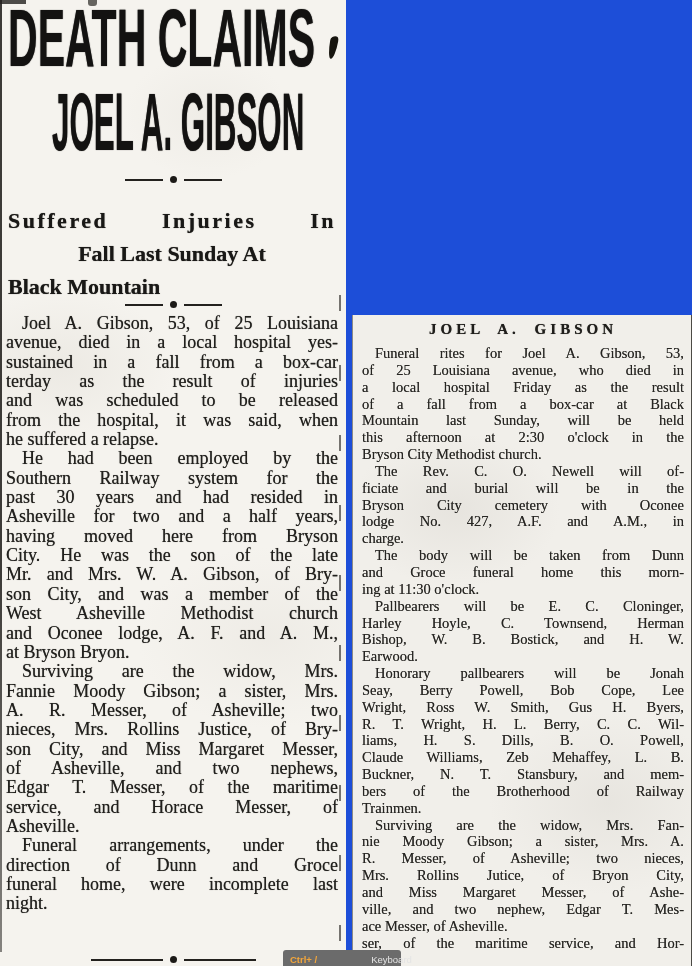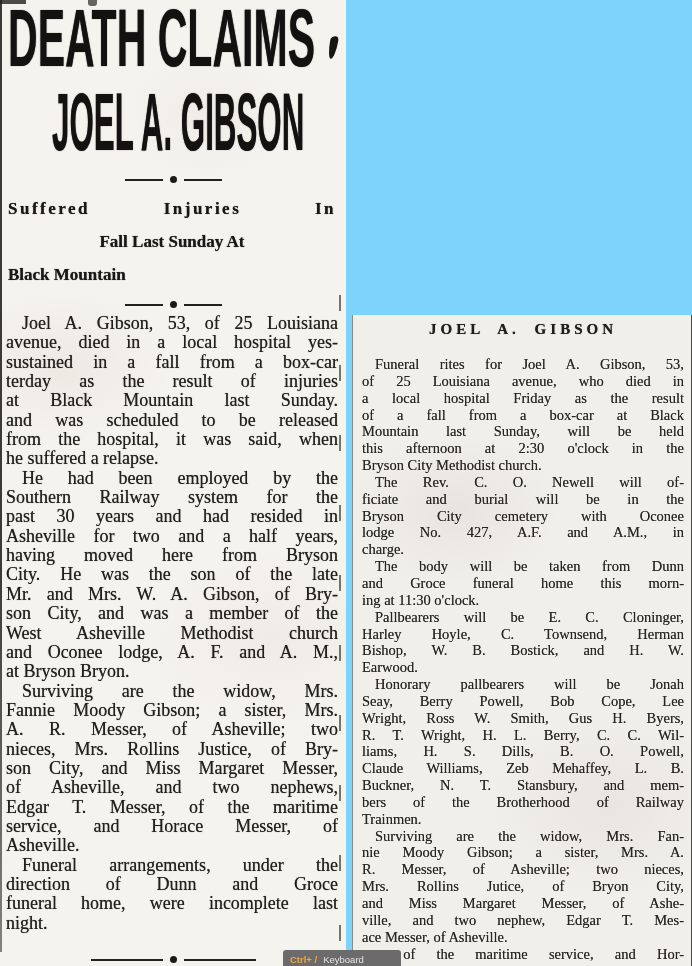--- a/index.html
+++ b/index.html
@@ -1,18 +1,18 @@
 <!DOCTYPE html>
 <html><head>
 <meta charset="utf-8">
 <style>
   html,body { margin:0; padding:0; background:#ffffff; }
   #stage {
     position:relative; width:692px; height:966px; overflow:hidden;
-    background:#7dd3fc;
+    background:#1d4ed8;
     font-family:"Liberation Serif", serif;
     text-decoration:underline;
   }
 
   
   .left-clip {
     position:absolute; left:0; top:0; width:346px; height:966px;
     background:
       radial-gradient(160px 110px at 18% 38%, rgba(205,200,190,0.22), transparent 70%),
       radial-gradient(190px 130px at 78% 66%, rgba(208,203,193,0.18), transparent 70%),
@@ -48,22 +48,22 @@
 
   .orn { position:absolute; left:0; width:346px; display:flex; align-items:center; justify-content:center; gap:7px; }
   .orn .seg { width:38px; height:2px; background:#23211e; }
   .orn .dot { width:7px; height:7px; border-radius:50%; background:#1c1a17; }
   .orn1 { top:176px; }
   .orn2 { top:301px; }
   .orn3 { top:956px; }
   .orn3 .seg { width:72px; }
 
   .subhead {
-    position:absolute; left:8px; top:192px; width:328px;
-    font-weight:bold; font-size:17px; line-height:33px; color:#191816;
+    position:absolute; left:8px; top:204px; width:328px;
+    font-weight:bold; font-size:22px; line-height:33px; color:#191816;
     text-shadow:0 0 0.8px rgba(25,24,20,.8);
   }
   .subhead .tline { text-align-last:center; }
   .subhead .tline.first { text-align:justify; text-align-last:justify; letter-spacing:2.5px; }
 
   .lbody {
     position:absolute; left:6px; top:314px; width:332px;
     font-size:18px; line-height:19.35px; color:#21201d;
     text-shadow:0 0 0.7px rgba(30,29,26,.7);
   }
@@ -83,35 +83,35 @@
     border-left:1px solid #8d8b85;
     box-shadow:inset -2px 0 0 #4b4a45;
     color:#262522;
   }
   .rhead {
     margin-top:6px; text-align:center;
     font-weight:bold; font-size:15px; letter-spacing:4px; word-spacing:7px;
     color:#1f1e1b; text-shadow:0 0 0.7px rgba(30,29,25,.8);
   }
   .rbody {
-    margin-top:18px; padding:0 9px 0 9px;
+    margin-top:7px; padding:0 9px 0 9px;
     font-size:14.5px; line-height:16.85px;
     text-shadow:0 0 0.6px rgba(35,34,30,.65);
   }
   .rbody .para .tline.first { text-indent:13px; }
 
   
   .kbd-hint {
     position:absolute; left:283px; top:950px; width:118px; height:18px;
     background:#6b6b6b; border-radius:3px 3px 0 0;
     display:flex; align-items:center; gap:6px; padding:0 7px; box-sizing:border-box;
     font-family:"Liberation Sans", sans-serif; font-size:9.5px; cursor:pointer;
   }
   .kbd-key { color:#f3a63b; font-weight:bold; white-space:nowrap; }
-  .kbd-label { color:#e4e4e4; white-space:nowrap; }
+  .kbd-label { color:#e4e4e4; white-space:nowrap;margin-left:48px; }
 </style>
 </head>
 <body>
 
 <div id="stage">
 
   <div class="left-clip">
     <div class="left-edge"></div>
     <div class="tear-a"></div>
     <div class="tear-b"></div>
@@ -137,21 +137,20 @@
       <span class="dot"></span>
       <span class="seg"></span>
     </div>
 
     <div class="lbody">
       <div class="para">
           <div class="tline first">Joel A. Gibson, 53, of 25 Louisiana</div>
           <div class="tline">avenue, died in a local hospital yes-</div>
           <div class="tline">sustained in a fall from a box-car</div>
           <div class="tline">terday as the result of injuries</div>
-          <div class="tline">at Black Mountain last Sunday.</div>
           <div class="tline">and was scheduled to be released</div>
           <div class="tline">from the hospital, it was said, when</div>
           <div class="tline last">he suffered a relapse.</div>
         </div>
       <div class="para">
           <div class="tline first">He had been employed by the</div>
           <div class="tline">Southern Railway system for the</div>
           <div class="tline">past 30 years and had resided in</div>
           <div class="tline">Asheville for two and a half years,</div>
           <div class="tline">having moved here from Bryson</div>

